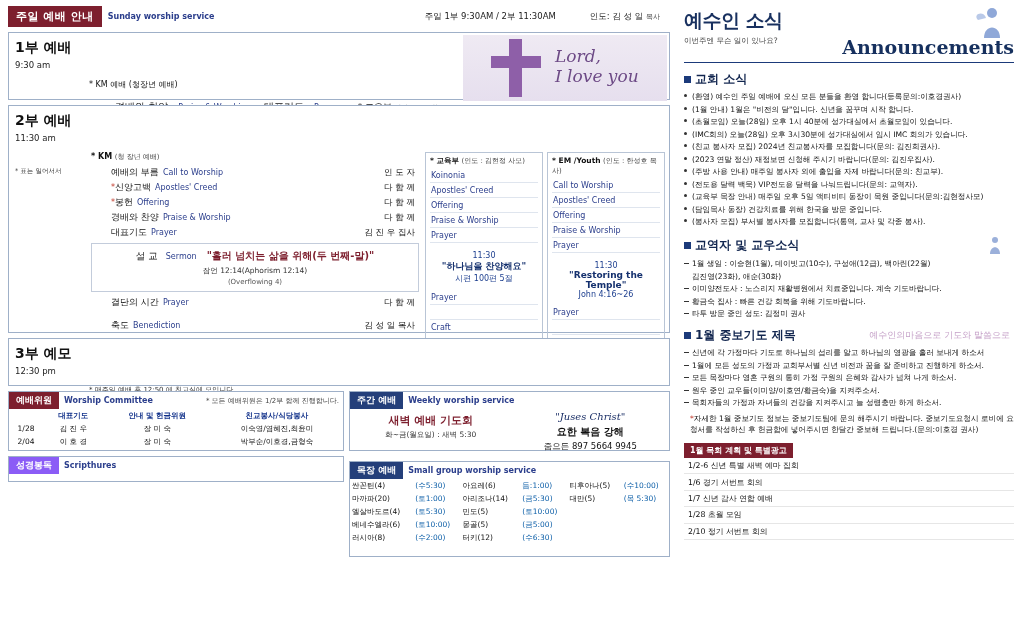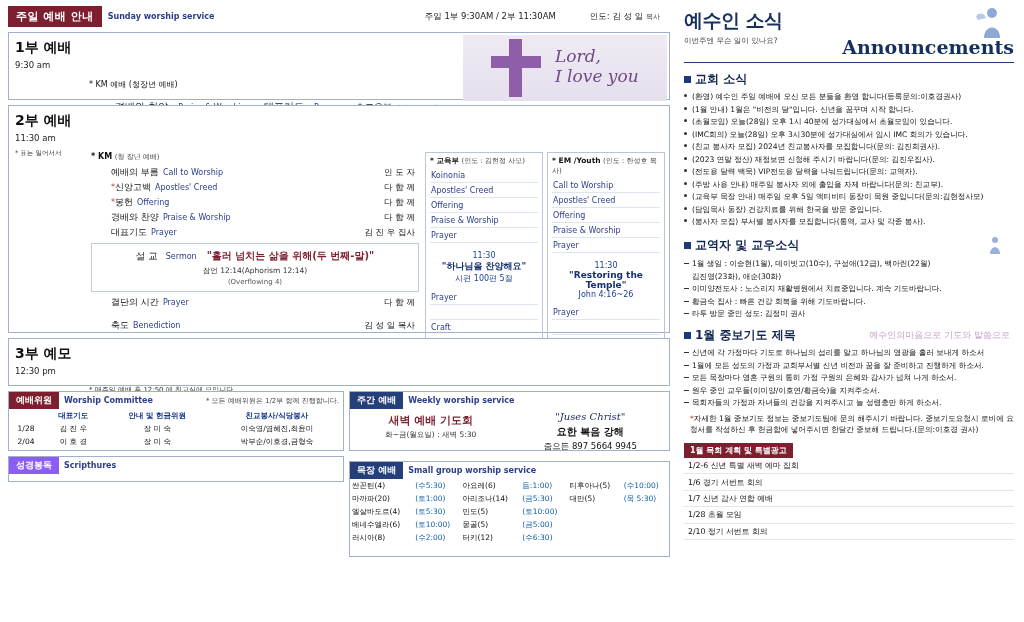--- a/index.html
+++ b/index.html
@@ -31,21 +31,21 @@
   .top-right { margin-left:auto; display:flex; gap:34px; padding:5px 10px 0 0; font-size:8.5px;}
   .tiny { font-size:7px; color:#444; }
 
   
   .sec { border:1px solid #9fb0c8; margin-bottom:5px; position:relative; background:#fff; }
   .sec-label {
     width:78px; flex:0 0 78px; padding:6px 4px 4px 6px;
   }
   .sec-label .nm { font-weight:bold; font-size:14px; color:#111; }
   .sec-label .tm { font-size:8.5px; color:#222; margin-top:3px;}
-  .sec-label .note { font-size:6.5px; color:#333; margin-top:6px; }
+  .sec-label .note { font-size:6.5px; color:#333; margin-top:24px; }
   .sec-body { flex:1 1 auto; padding:4px 6px 6px 2px; position:relative;margin-top:42px;}
   .sec-row { display:flex; }
 
   .ord-line { display:flex; align-items:baseline; margin:2px 0; }
   .ord-k { font-size:9px; color:#111; }
   .ord-e { font-size:8px; color:#2b3e8c; margin-left:4px; }
   .ord-v { margin-left:auto; font-size:8.5px; color:#111; }
 
   .sub-head { font-size:8px; color:#111; }
   .redstar { color:#c0392b; }
@@ -443,22 +443,22 @@
       <div class="sq"></div>
       <div class="tx">교회 소식</div>
     </div>
     <div>
       <div class="rline"><span class="dot"></span><span>(환영) 예수인 주일 예배에 오신 모든 분들을 환영 합니다(등록문의:이호경권사)</span></div>
       <div class="rline"><span class="dot"></span><span>(1월 안내) 1월은 "비전의 달"입니다. 신년을 꿈꾸며 시작 합니다.</span></div>
       <div class="rline"><span class="dot"></span><span>(초월모임) 오늘(28일) 오후 1시 40분에 성가대실에서 초월모임이 있습니다.</span></div>
       <div class="rline"><span class="dot"></span><span>(IMC회의) 오늘(28일) 오후 3시30분에 성가대실에서 임시 IMC 회의가 있습니다.</span></div>
       <div class="rline"><span class="dot"></span><span>(친교 봉사자 모집) 2024년 친교봉사자를 모집합니다(문의: 김진희권사).</span></div>
       <div class="rline"><span class="dot"></span><span>(2023 연말 정산) 재정보면 신청해 주시기 바랍니다(문의: 김진우집사).</span></div>
+      <div class="rline"><span class="dot"></span><span>(주방 사용 안내) 매주일 봉사자 외에 출입을 자제 바랍니다(문의: 친교부).</span></div>
       <div class="rline"><span class="dot"></span><span>(전도용 달력 백묵) VIP전도용 달력을 나눠드립니다(문의: 교역자).</span></div>
-      <div class="rline"><span class="dot"></span><span>(주방 사용 안내) 매주일 봉사자 외에 출입을 자제 바랍니다(문의: 친교부).</span></div>
       <div class="rline"><span class="dot"></span><span>(교육부 목장 안내) 매주일 오후 5일 액티비티 동장이 목원 중입니다(문의:김현정사모)</span></div>
       <div class="rline"><span class="dot"></span><span>(담임목사 동장) 건강치료를 위해 한국을 방문 중입니다.</span></div>
       <div class="rline"><span class="dot"></span><span>(봉사자 모집) 부서별 봉사자를 모집합니다(통역, 교사 및 각종 봉사).</span></div>
     </div>
 
     <div class="rsec-h">
       <div class="sq"></div>
       <div class="tx">교역자 및 교우소식</div>
       <svg width="26" height="20" viewBox="0 0 26 20" style="margin-left:auto;margin-right:6px;">
         <ellipse cx="13" cy="5" rx="3" ry="3" fill="#9bb0da"></ellipse>

